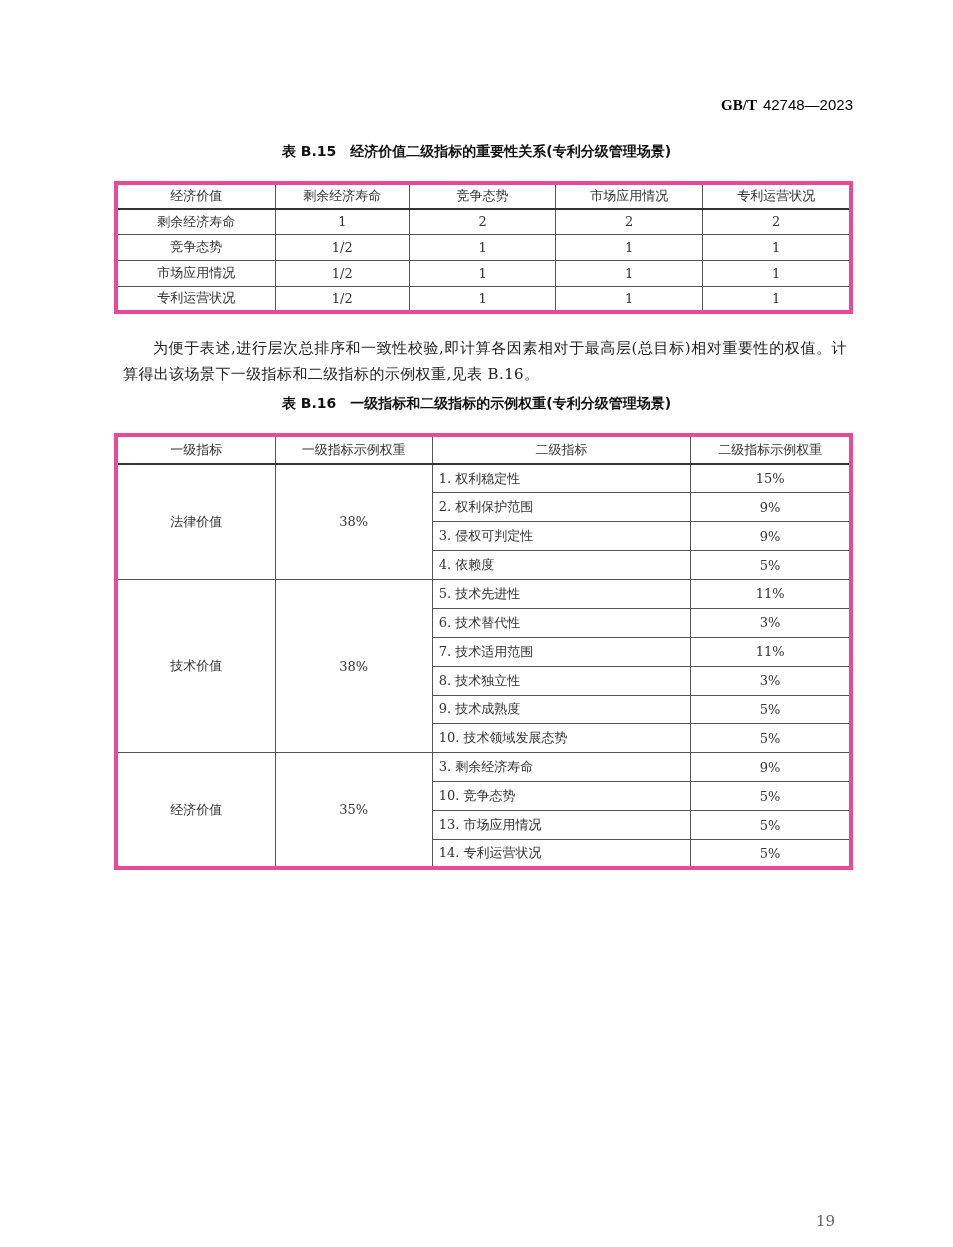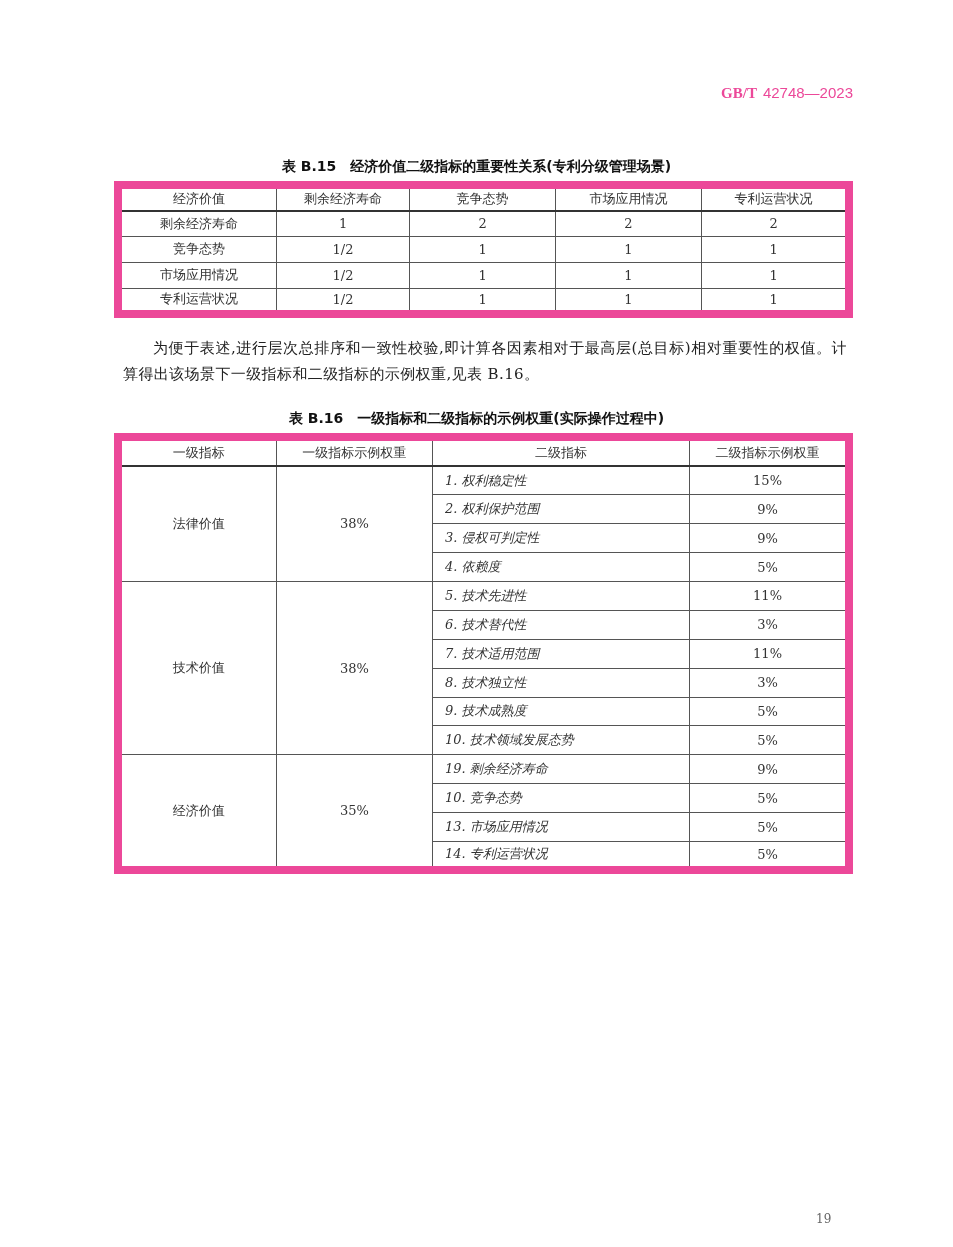--- a/index.html
+++ b/index.html
@@ -1,36 +1,36 @@
 <!DOCTYPE html>
 <html><head>
 <meta charset="utf-8">
 <style>
   html, body { margin: 0; padding: 0; background: #ffffff; }
   body { width: 953px; height: 1247px; position: relative; overflow: hidden;
          font-family: "DejaVu Serif", "Liberation Serif", serif; color: #222; }
-  .std-code { position: absolute; top: 84px; right: 100px; font-size: 15px; color: #ec4899; }
+  .std-code { position: absolute; top: 96px; right: 100px; font-size: 15px; color: #000000; }
   .std-code b { font-family: "Liberation Serif", serif; font-weight: bold; margin-right: 6px; }
   .std-code span.num { font-family: "Liberation Sans", sans-serif; }
   .caption { position: absolute; left: 0; width: 953px; text-align: center;
-             font-family: "DejaVu Sans", sans-serif; font-weight: bold; font-size: 14px; color: #111; margin-top: 15px; }
+             font-family: "DejaVu Sans", sans-serif; font-weight: bold; font-size: 14px; color: #111; }
   .caption .cap-no { margin-right: 14px; }
   table { position: absolute; border-collapse: collapse; left: 114px; width: 739px;
-          font-size: 13px; color: #333; border: 8px solid #ec4899; }
+          font-size: 13px; color: #333; border: 4px solid #ec4899; }
   td, th { border: 1px solid #555; font-weight: normal; text-align: center; padding: 0; }
   thead th { border-bottom: 2px solid #333; }
   #t15 { top: 181px; }
   #t15 tr { height: 25.8px; }
   #t16 { top: 433px; }
   #t16 tr { height: 28.9px; }
-  #t16 td.left { text-align: left; padding-left: 12px; font-style: italic; }
+  #t16 td.left { text-align: left; padding-left: 6px; }
   .para { position: absolute; left: 115px; width: 740px; font-size: 15px; line-height: 25.5px;
           color: #222; text-align: justify; letter-spacing: 0.4px; }
   .para p { margin: 8px; text-indent: 2em; }
-  .page-no { position: absolute; top: 1212px; left: 816px; font-size: 12px; color: #666; }
+  .page-no { position: absolute; top: 1212px; left: 816px; font-size: 15px; color: #666; }
 </style>
 </head>
 <body>
 
 <div class="std-code">
   <b>GB/T</b><span class="num">42748—2023</span>
 </div>
 
 <div class="caption" style="top:143px;">
   <span class="cap-no">表 B.15</span><span>经济价值二级指标的重要性关系(专利分级管理场景)</span>
@@ -83,21 +83,21 @@
       <td>1</td>
     </tr>
   </tbody>
 </table>
 
 <div class="para" style="top:328px;">
   <p>为便于表述,进行层次总排序和一致性校验,即计算各因素相对于最高层(总目标)相对重要性的权值。计算得出该场景下一级指标和二级指标的示例权重,见表 B.16。</p>
 </div>
 
 <div class="caption" style="top:395px;">
-  <span class="cap-no">表 B.16</span><span>一级指标和二级指标的示例权重(实际操作过程中)</span>
+  <span class="cap-no">表 B.16</span><span>一级指标和二级指标的示例权重(专利分级管理场景)</span>
 </div>
 
 <table id="t16">
   <colgroup>
     <col style="width:160px">
       <col style="width:158px">
       <col style="width:260px">
       <col style="width:161px">
   </colgroup>
   <thead>
@@ -152,21 +152,21 @@
       <td>5%</td>
     </tr>
     <tr>
       <td class="left">10. 技术领域发展态势</td>
       <td>5%</td>
     </tr>
 
     <tr>
       <td rowspan="4">经济价值</td>
       <td rowspan="4">35%</td>
-      <td class="left">19. 剩余经济寿命</td>
+      <td class="left">3. 剩余经济寿命</td>
       <td>9%</td>
     </tr>
     <tr>
       <td class="left">10. 竞争态势</td>
       <td>5%</td>
     </tr>
     <tr>
       <td class="left">13. 市场应用情况</td>
       <td>5%</td>
     </tr>

